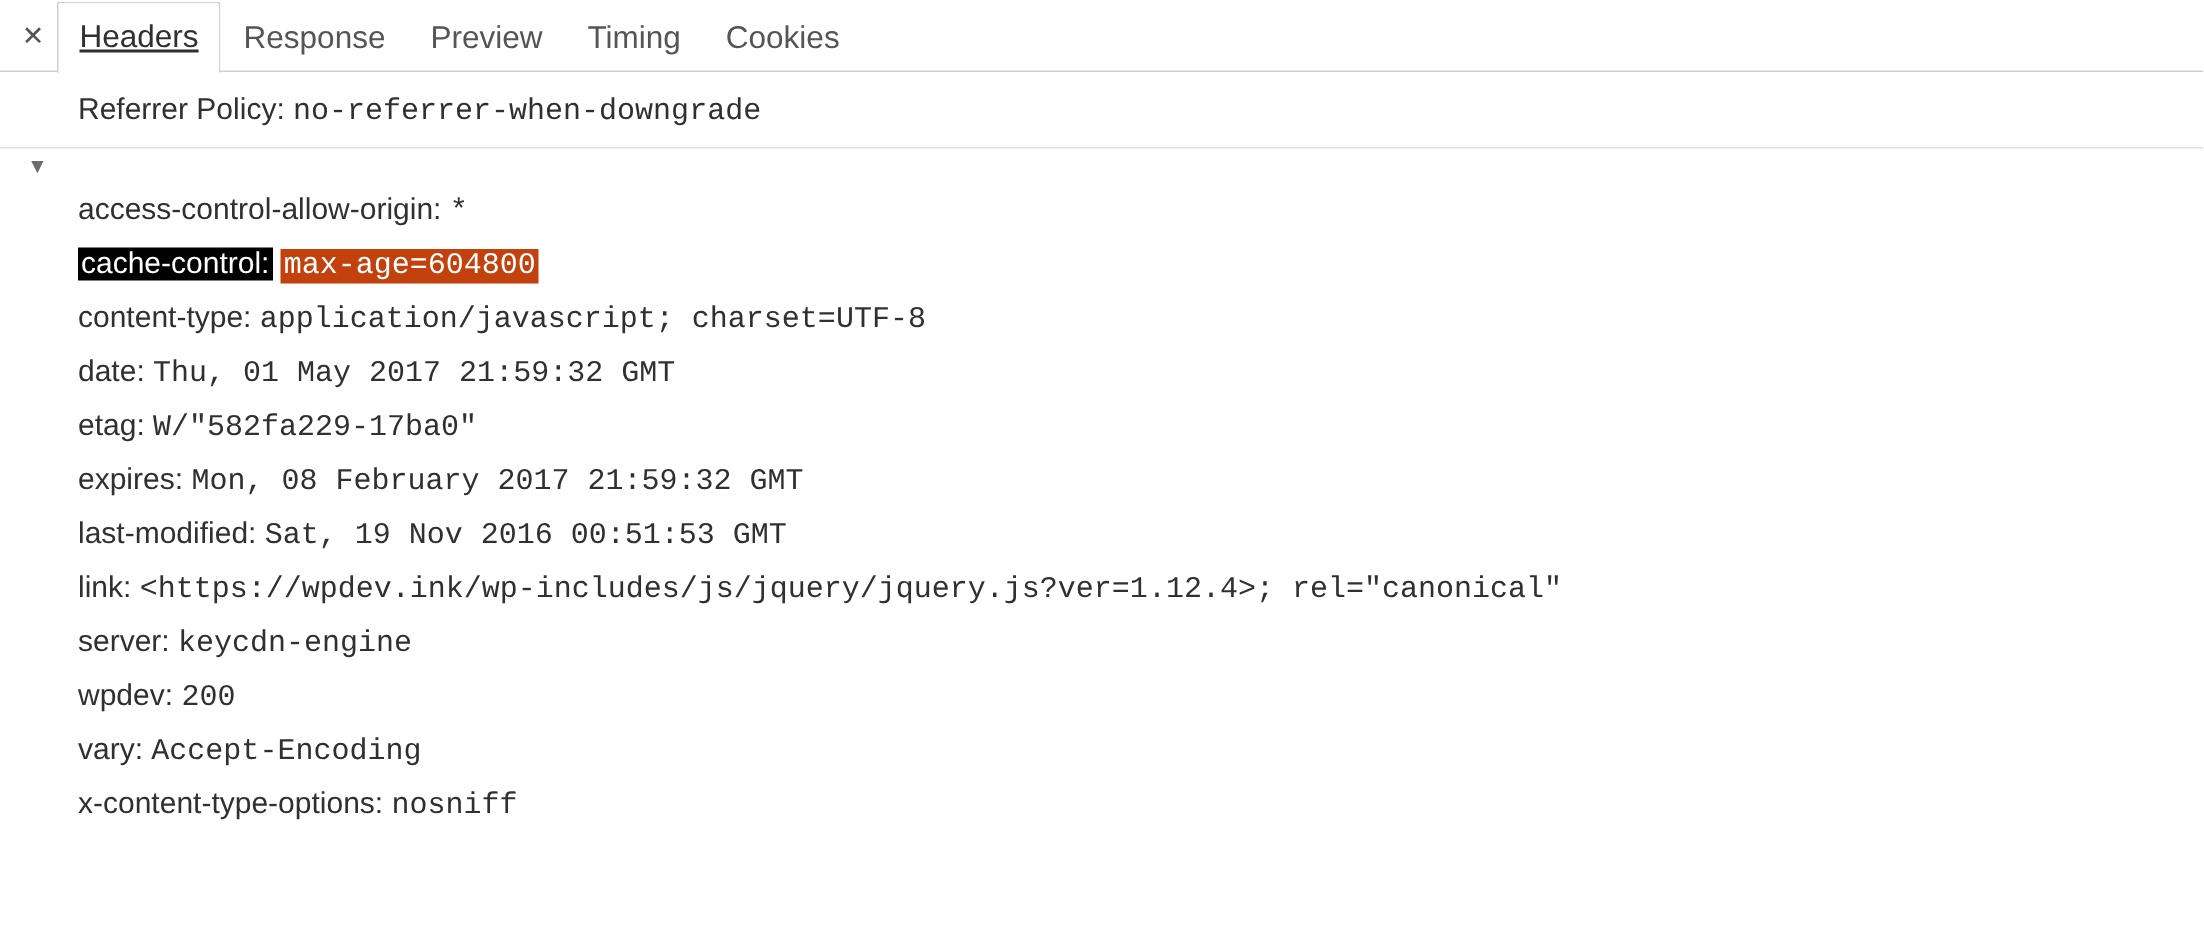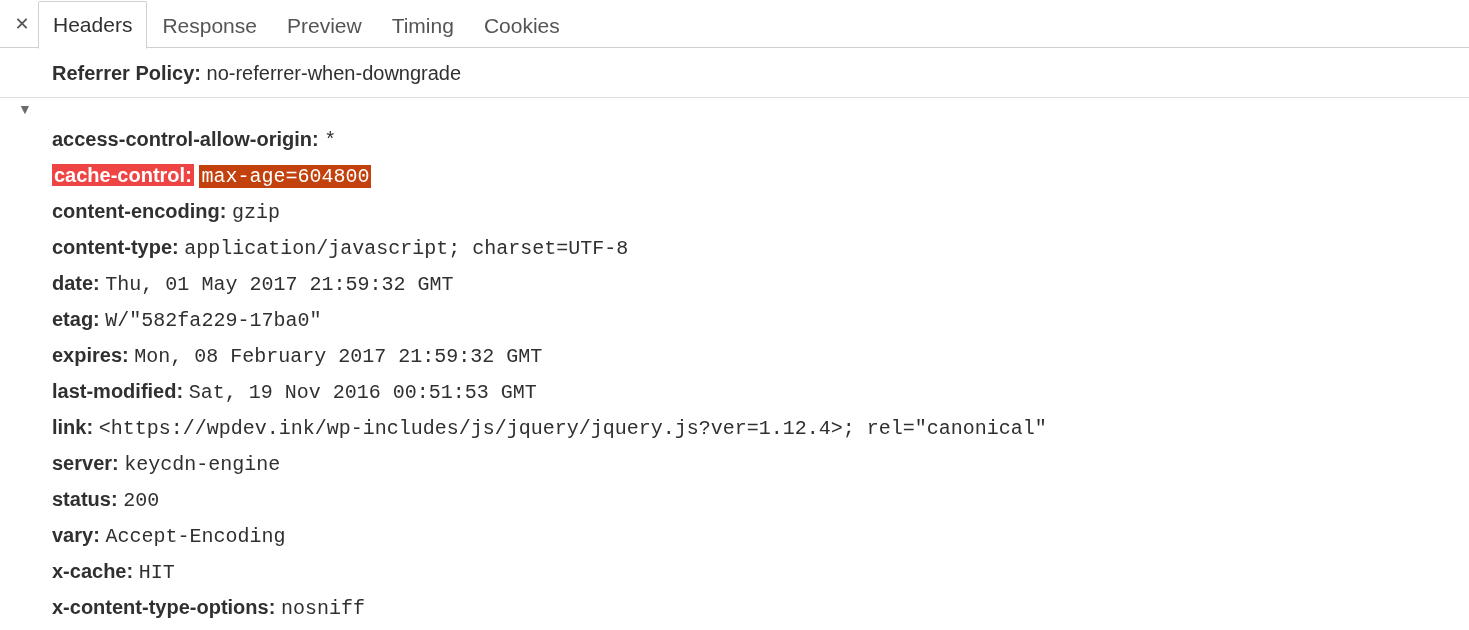--- a/index.html
+++ b/index.html
@@ -49,20 +49,21 @@
     height: 48px;
   }
 
   .tab.active {
     color: #303030;
     border: 1px solid #d0d0d0;
     border-bottom: 1px solid #fff;
     background: #fff;
     border-top-left-radius: 2px;
     border-top-right-radius: 2px;
+    text-decoration: underline;
   }
 
   .content {
     padding: 8px 0 0 0;
   }
 
   .row {
     padding: 2px 0 2px 52px;
     line-height: 1.55;
     font-size: 20px;
@@ -77,36 +78,36 @@
     align-items: center;
     cursor: pointer;
   }
 
   .sep {
     border-top: 1px solid #e0e0e0;
     margin-top: 6px;
   }
 
   .label {
-    font-weight: 700;
+    font-weight: 400;
   }
 
   .value {
     font-family: Consolas, "Menlo", "Courier New", monospace;
     font-size: 20px;
     color: #303030;
   }
 
   .value-sans {
-    font-family: Liberation Sans, sans-serif;
+    font-family: Liberation Mono, monospace;
     margin-top: 44px;
   }
 
   .hl-label {
-    background: #ef4444;
+    background: #000000;
     color: #fff;
     padding: 0 2px 0 2px;
   }
 
   .hl-value {
     background: #c2410c;
     color: #fff;
     padding: 0 2px 0 2px;
   }
 
@@ -146,24 +147,20 @@
   <div class="row">
     <span class="label">access-control-allow-origin:</span>
     <span class="value">*</span>
   </div>
 
   <div class="row">
     <span class="label hl-label">cache-control:</span>
     <span class="value hl-value">max-age=604800</span>
   </div>
 
-  <div class="row">
-    <span class="label">content-encoding:</span>
-    <span class="value">gzip</span>
-  </div>
 
   <div class="row">
     <span class="label">content-type:</span>
     <span class="value">application/javascript; charset=UTF-8</span>
   </div>
 
   <div class="row">
     <span class="label">date:</span>
     <span class="value">Thu, 01 May 2017 21:59:32 GMT</span>
   </div>
@@ -187,32 +184,28 @@
     <span class="label">link:</span>
     <span class="value">&lt;https://wpdev.ink/wp-includes/js/jquery/jquery.js?ver=1.12.4&gt;; rel="canonical"</span>
   </div>
 
   <div class="row">
     <span class="label">server:</span>
     <span class="value">keycdn-engine</span>
   </div>
 
   <div class="row">
-    <span class="label">status:</span>
+    <span class="label">wpdev:</span>
     <span class="value">200</span>
   </div>
 
   <div class="row">
     <span class="label">vary:</span>
     <span class="value">Accept-Encoding</span>
   </div>
 
-  <div class="row">
-    <span class="label">x-cache:</span>
-    <span class="value">HIT</span>
-  </div>
 
   <div class="row">
     <span class="label">x-content-type-options:</span>
     <span class="value">nosniff</span>
   </div>
 
 </div>
 
 </body></html>

